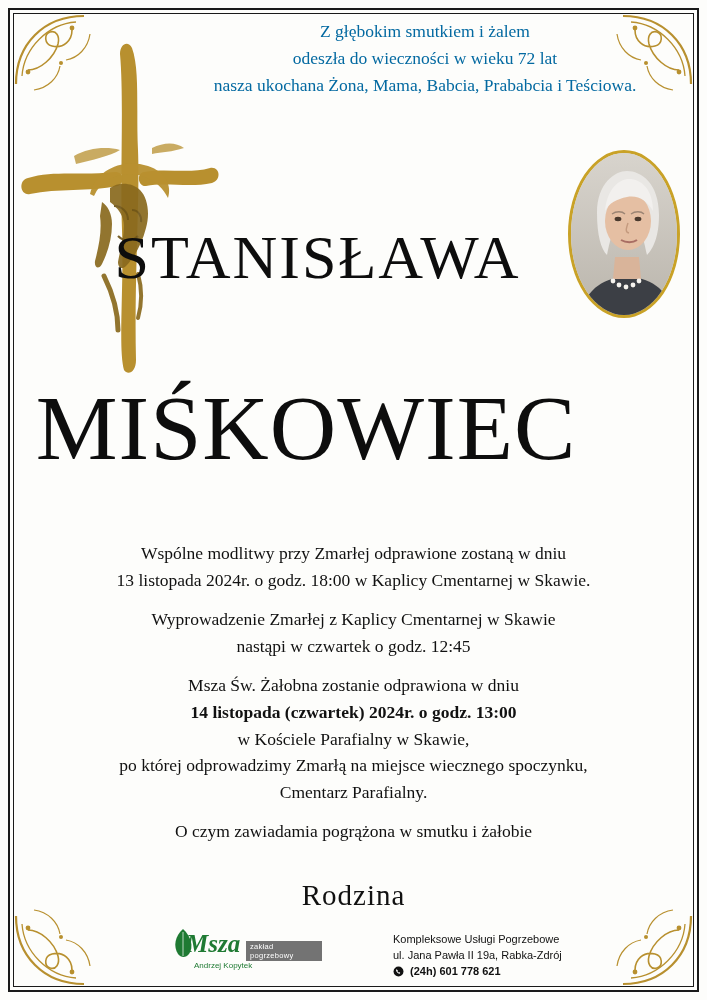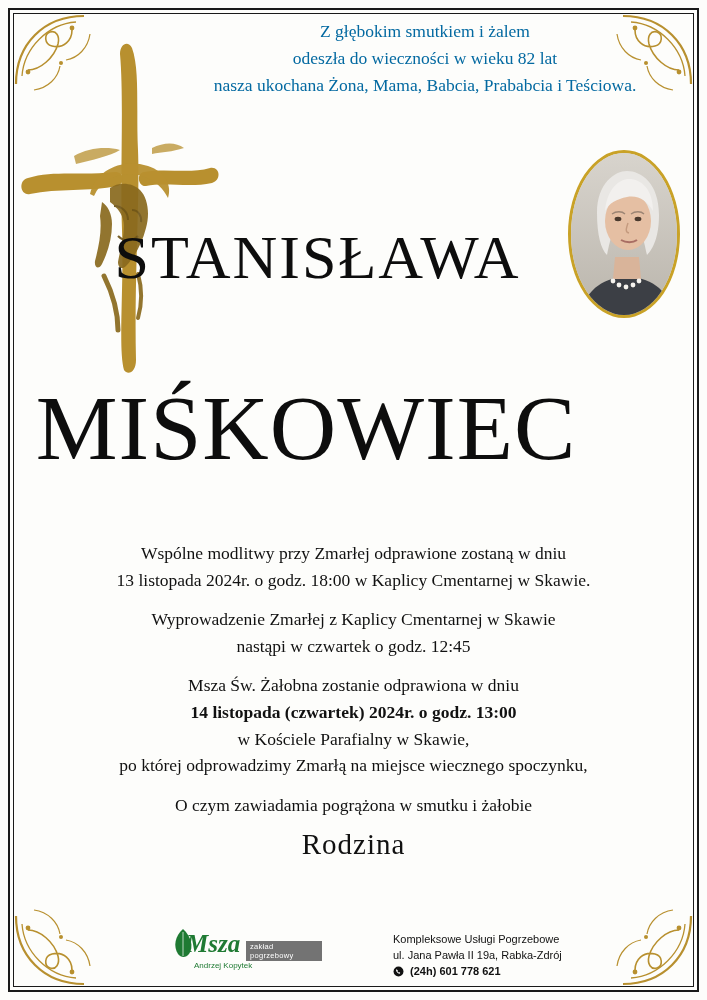--- a/index.html
+++ b/index.html
@@ -129,21 +129,21 @@
   }
   .para { margin-bottom: 13px; }
   .para div { white-space: nowrap; }
   .bold { font-weight: bold; }
 
   .announce {
     margin-top: 10px;
     font-size: 17.5px;
   }
   .family {
-    margin-top: 4px;
+    margin-top: 28px;
     font-size: 29px;
     letter-spacing: 1px;
   }
 
   
   .footer {
     position: absolute;
     left: 0;
     bottom: 18px;
     width: 707px;
@@ -272,21 +272,21 @@
     </g>
     <g fill="#b8902f">
       <circle cx="58" cy="14" r="2.4"></circle>
       <circle cx="14" cy="58" r="2.4"></circle>
       <circle cx="47" cy="49" r="2"></circle>
     </g>
   </svg>
 
   <div class="header-text">
     <div>Z głębokim smutkiem i żalem</div>
-    <div>odeszła do wieczności w wieku 82 lat</div>
+    <div>odeszła do wieczności w wieku 72 lat</div>
     <div>nasza ukochana Żona, Mama, Babcia, Prababcia i Teściowa.</div>
   </div>
 
   <svg class="cross-wrap" viewBox="0 0 210 360">
     <g fill="#b8902f">
 
       <path d="M118 18 C 126 40, 122 80, 124 120 C 126 170, 120 250, 122 330
                C 122 342, 114 346, 110 340 C 104 318, 110 260, 108 200
                C 106 140, 110 70, 106 24 C 106 14, 114 10, 118 18 Z"></path>
 
@@ -372,20 +372,21 @@
     <div class="para">
       <div>Wyprowadzenie Zmarłej z Kaplicy Cmentarnej w Skawie</div>
       <div>nastąpi w czwartek o godz. 12:45</div>
     </div>
 
     <div class="para">
       <div>Msza Św. Żałobna zostanie odprawiona w dniu</div>
       <div class="bold">14 listopada (czwartek) 2024r. o godz. 13:00</div>
       <div>w Kościele Parafialny w Skawie,</div>
       <div>po której odprowadzimy Zmarłą na miejsce wiecznego spoczynku,</div>
+      <div>Cmentarz Parafialny.</div>
     </div>
 
     <div class="announce">O czym zawiadamia pogrążona w smutku i żałobie</div>
     <div class="family">Rodzina</div>
   </div>
 
   <div class="footer">
 
     <div class="logo">
       <svg class="logo-leaf" viewBox="0 0 22 32">

